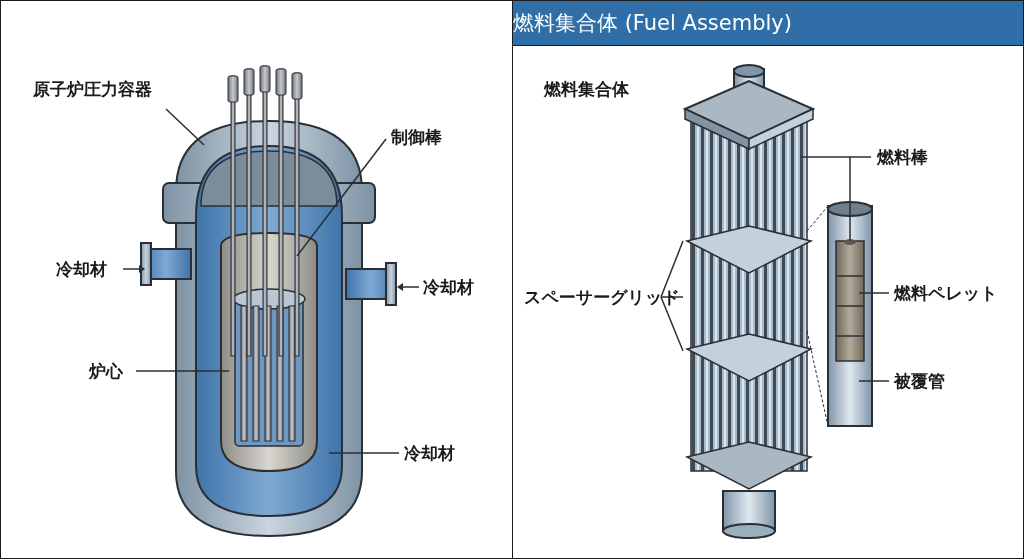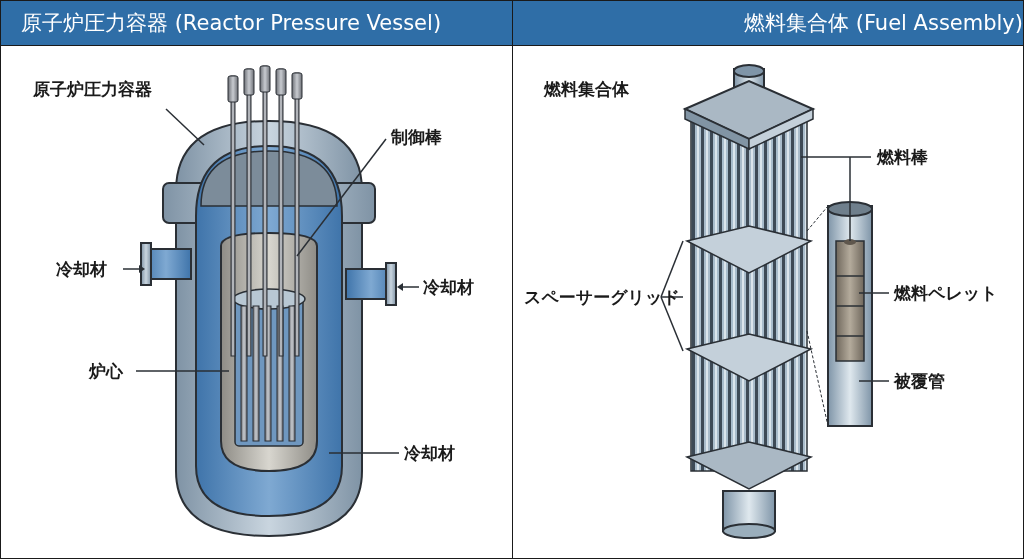--- a/index.html
+++ b/index.html
@@ -7,31 +7,30 @@
          font-family: "DejaVu Sans", "Liberation Sans", sans-serif; }
   .frame { position: absolute; left: 0; top: 0; width: 1022px; height: 557px;
            border: 1px solid #1a1a1a; background: #fff; }
   .panel { position: absolute; top: 0; height: 557px; }
   .panel.left { left: 0; width: 511px; border-right: 1px solid #1a1a1a; }
   .panel.right { left: 512px; width: 510px; }
   .header { position: absolute; left: 0; top: 0; right: 0; height: 44px;
             background: #2f6ea7; border-bottom: 1px solid #1a1a1a;
             color: #ffffff; font-size: 21px; line-height: 44px; }
   .panel.left .header { padding-left: 20px; }
-  .panel.right .header { text-align: right; }
+  .panel.right .header { text-align: left; }
   svg.art { position: absolute; left: 0; top: 45px; }
   .lbl { font-size: 17px; font-weight: bold; fill: #1a1a1a; }
 </style>
 </head>
 <body>
 
 <div class="frame">
 
   <div class="panel left">
-    <div class="header">原子炉圧力容器 (Reactor Pressure Vessel)</div>
     <svg class="art" width="511" height="512" viewBox="0 45 511 512">
       <defs>
         <linearGradient id="steel" x1="0" x2="1">
           <stop offset="0" stop-color="#7f93a5"></stop>
             <stop offset="0.5" stop-color="#c9d5df"></stop>
             <stop offset="1" stop-color="#7f93a5"></stop>
         </linearGradient>
         <linearGradient id="water" x1="0" x2="1">
           <stop offset="0" stop-color="#3f74aa"></stop>
             <stop offset="0.5" stop-color="#7fa9d2"></stop>

